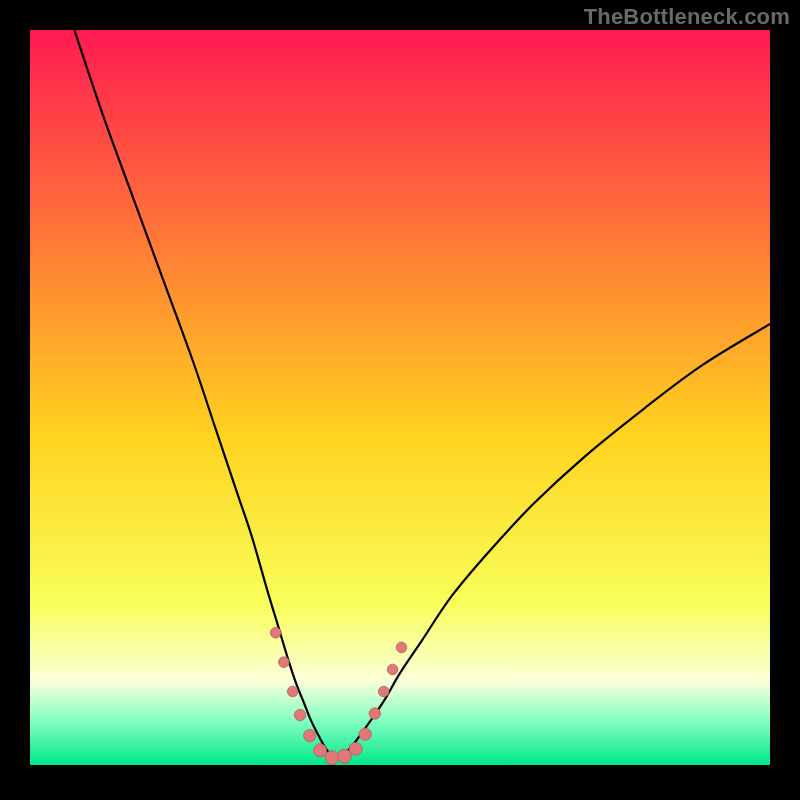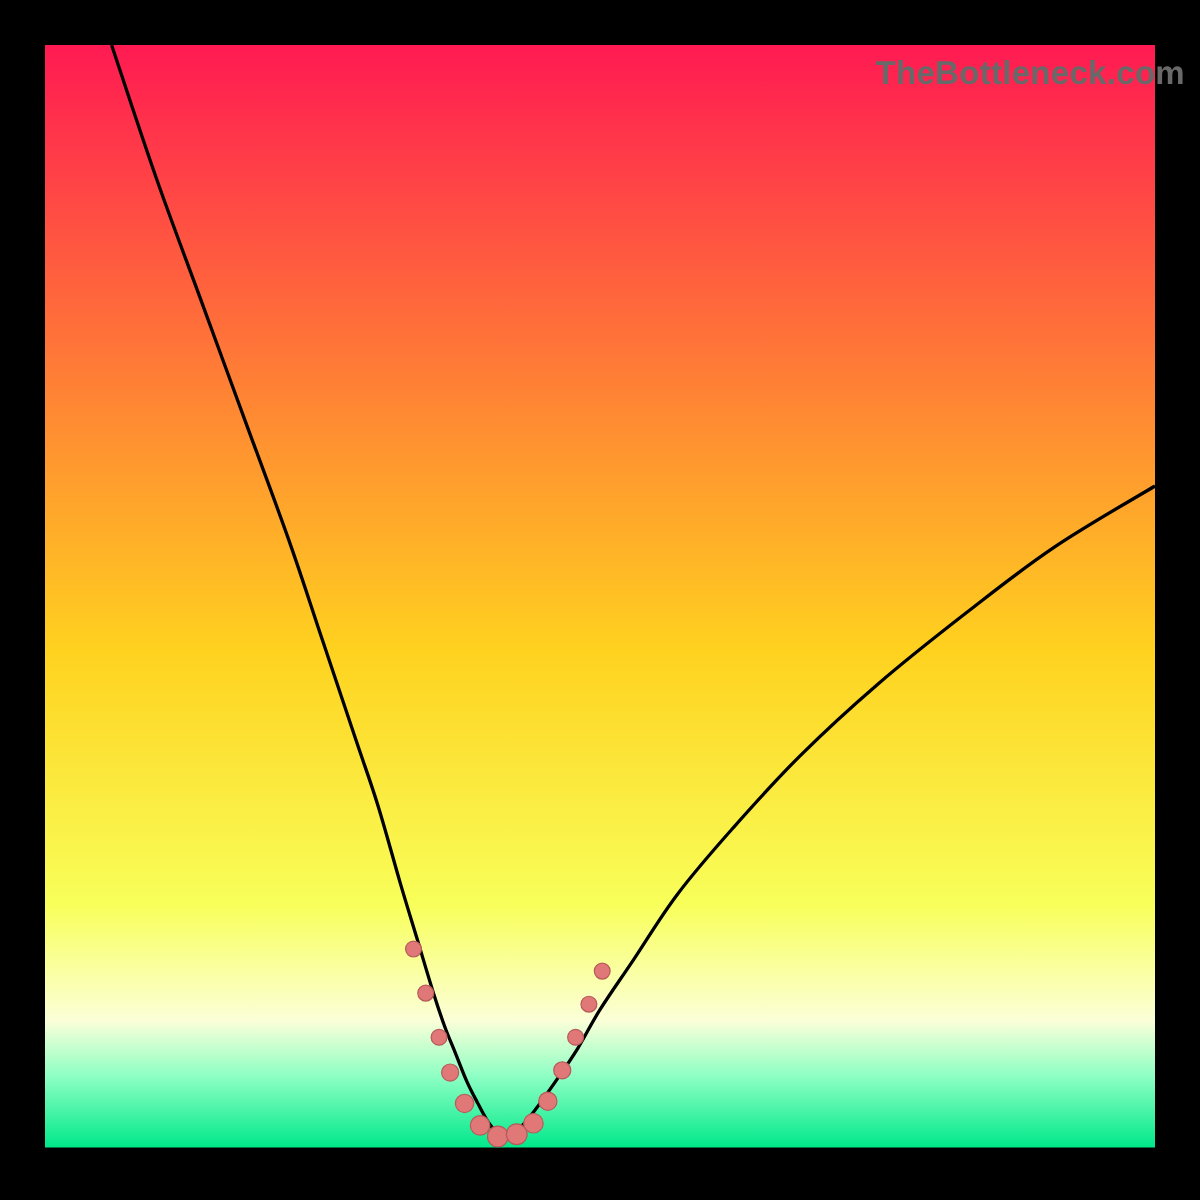--- a/index.html
+++ b/index.html
@@ -13,21 +13,20 @@
   .watermark {
     position: absolute;
     top: 4px;
     right: 10px;
     font-family: Arial, Helvetica, sans-serif;
     font-size: 22px;
     font-weight: 600;
     color: #696969;
     letter-spacing: 0.2px;
     z-index: 50;
-    margin-top: 32px;
   }
   svg { display: block; }
 </style>
 </head>
 <body>
 
 <div class="stage">
   <div class="watermark">TheBottleneck.com</div>
 
   <svg width="800" height="800" viewBox="0 0 800 800">

